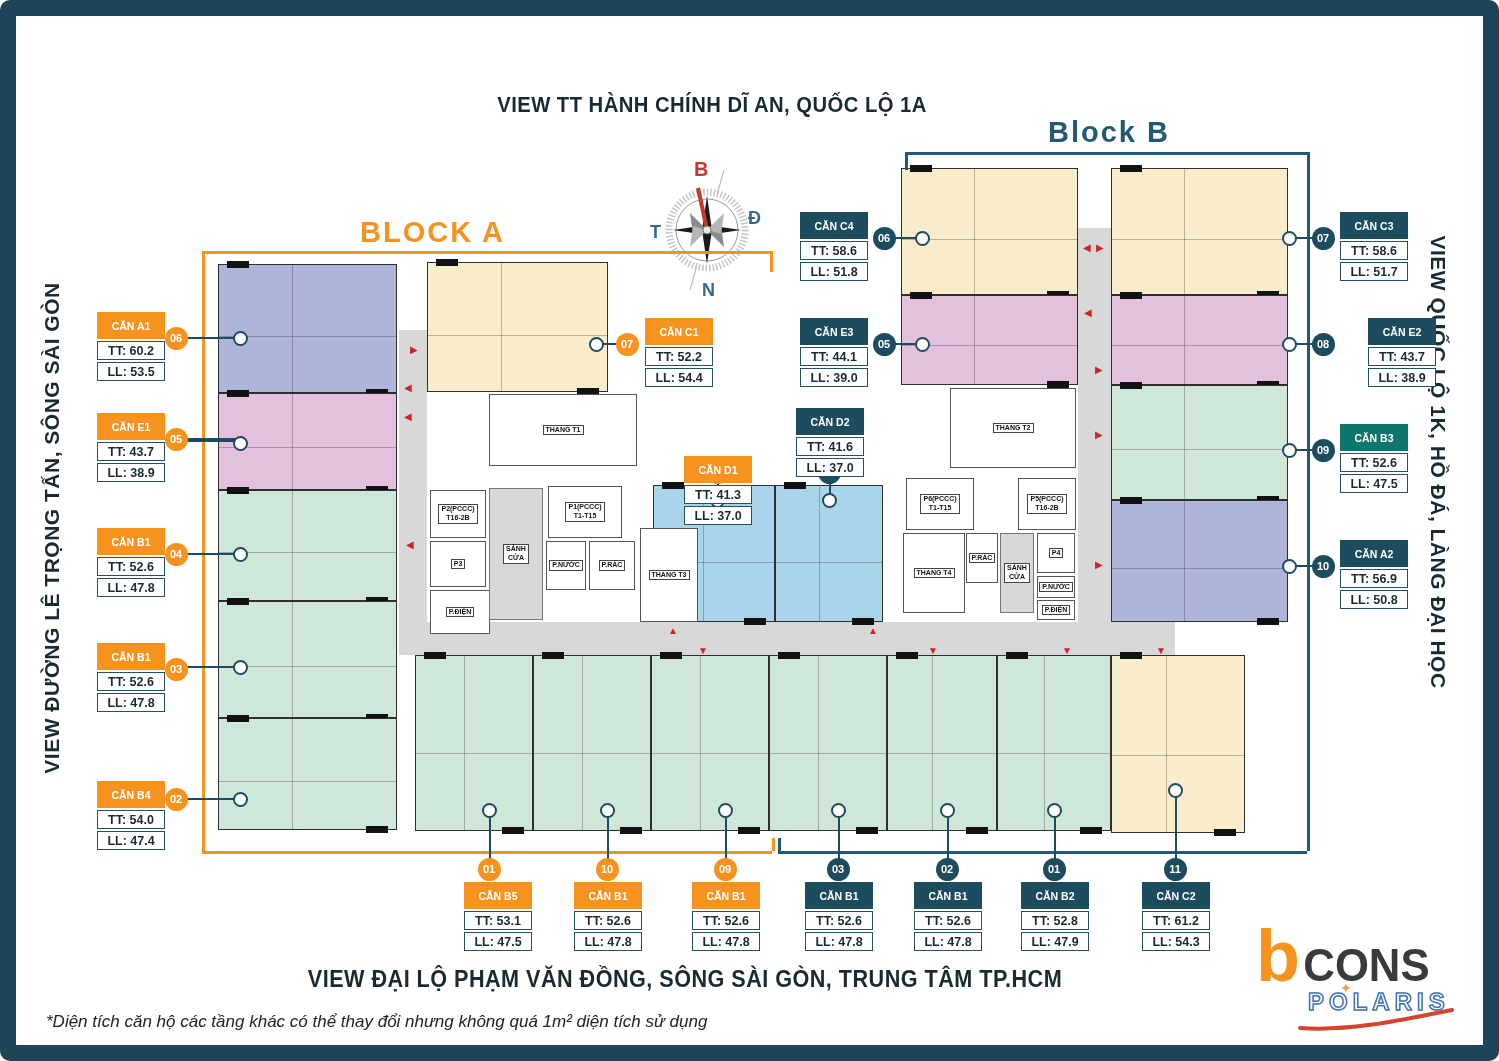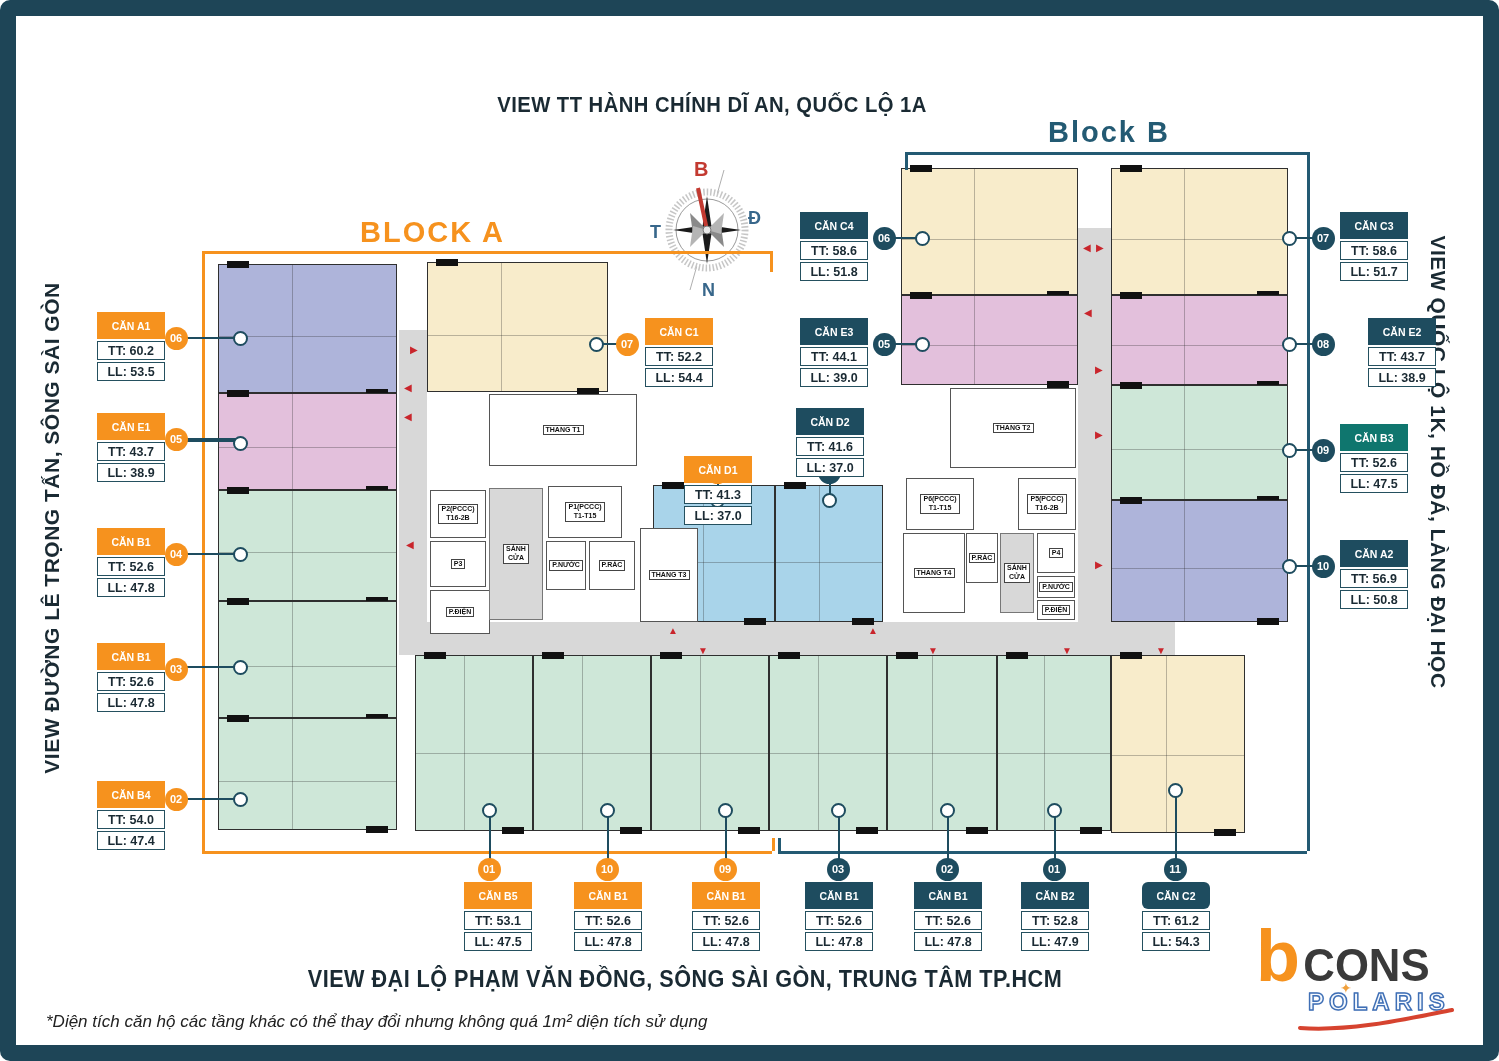--- a/index.html
+++ b/index.html
@@ -415,18 +415,18 @@
       <div class="badge" style="left: 1042.5px; top: 857.5px; background: rgb(30, 76, 95);">01</div>
       <div class="cobox" style="left: 1021px; top: 882px;">
         <div class="hd" style="background: rgb(30, 76, 95);">CĂN B2</div>
         <div class="vr">TT: 52.8</div>
         <div class="vr">LL: 47.9</div>
       </div>
       <div class="leader" style="left: 1175px; top: 789px; width: 2.2px; height: 79px;"></div>
       <div class="marker" style="left: 1167.5px; top: 782.5px;"></div>
       <div class="badge" style="left: 1163.5px; top: 857.5px; background: rgb(30, 76, 95);">11</div>
       <div class="cobox" style="left: 1142px; top: 882px;">
-        <div class="hd" style="background: rgb(30, 76, 95); border-radius: 6px;">CĂN C2</div>
+        <div class="hd" style="background: rgb(30, 76, 95);">CĂN C2</div>
         <div class="vr">TT: 61.2</div>
         <div class="vr">LL: 54.3</div>
       </div>
     </div>
 </div>
 
 </body></html>

